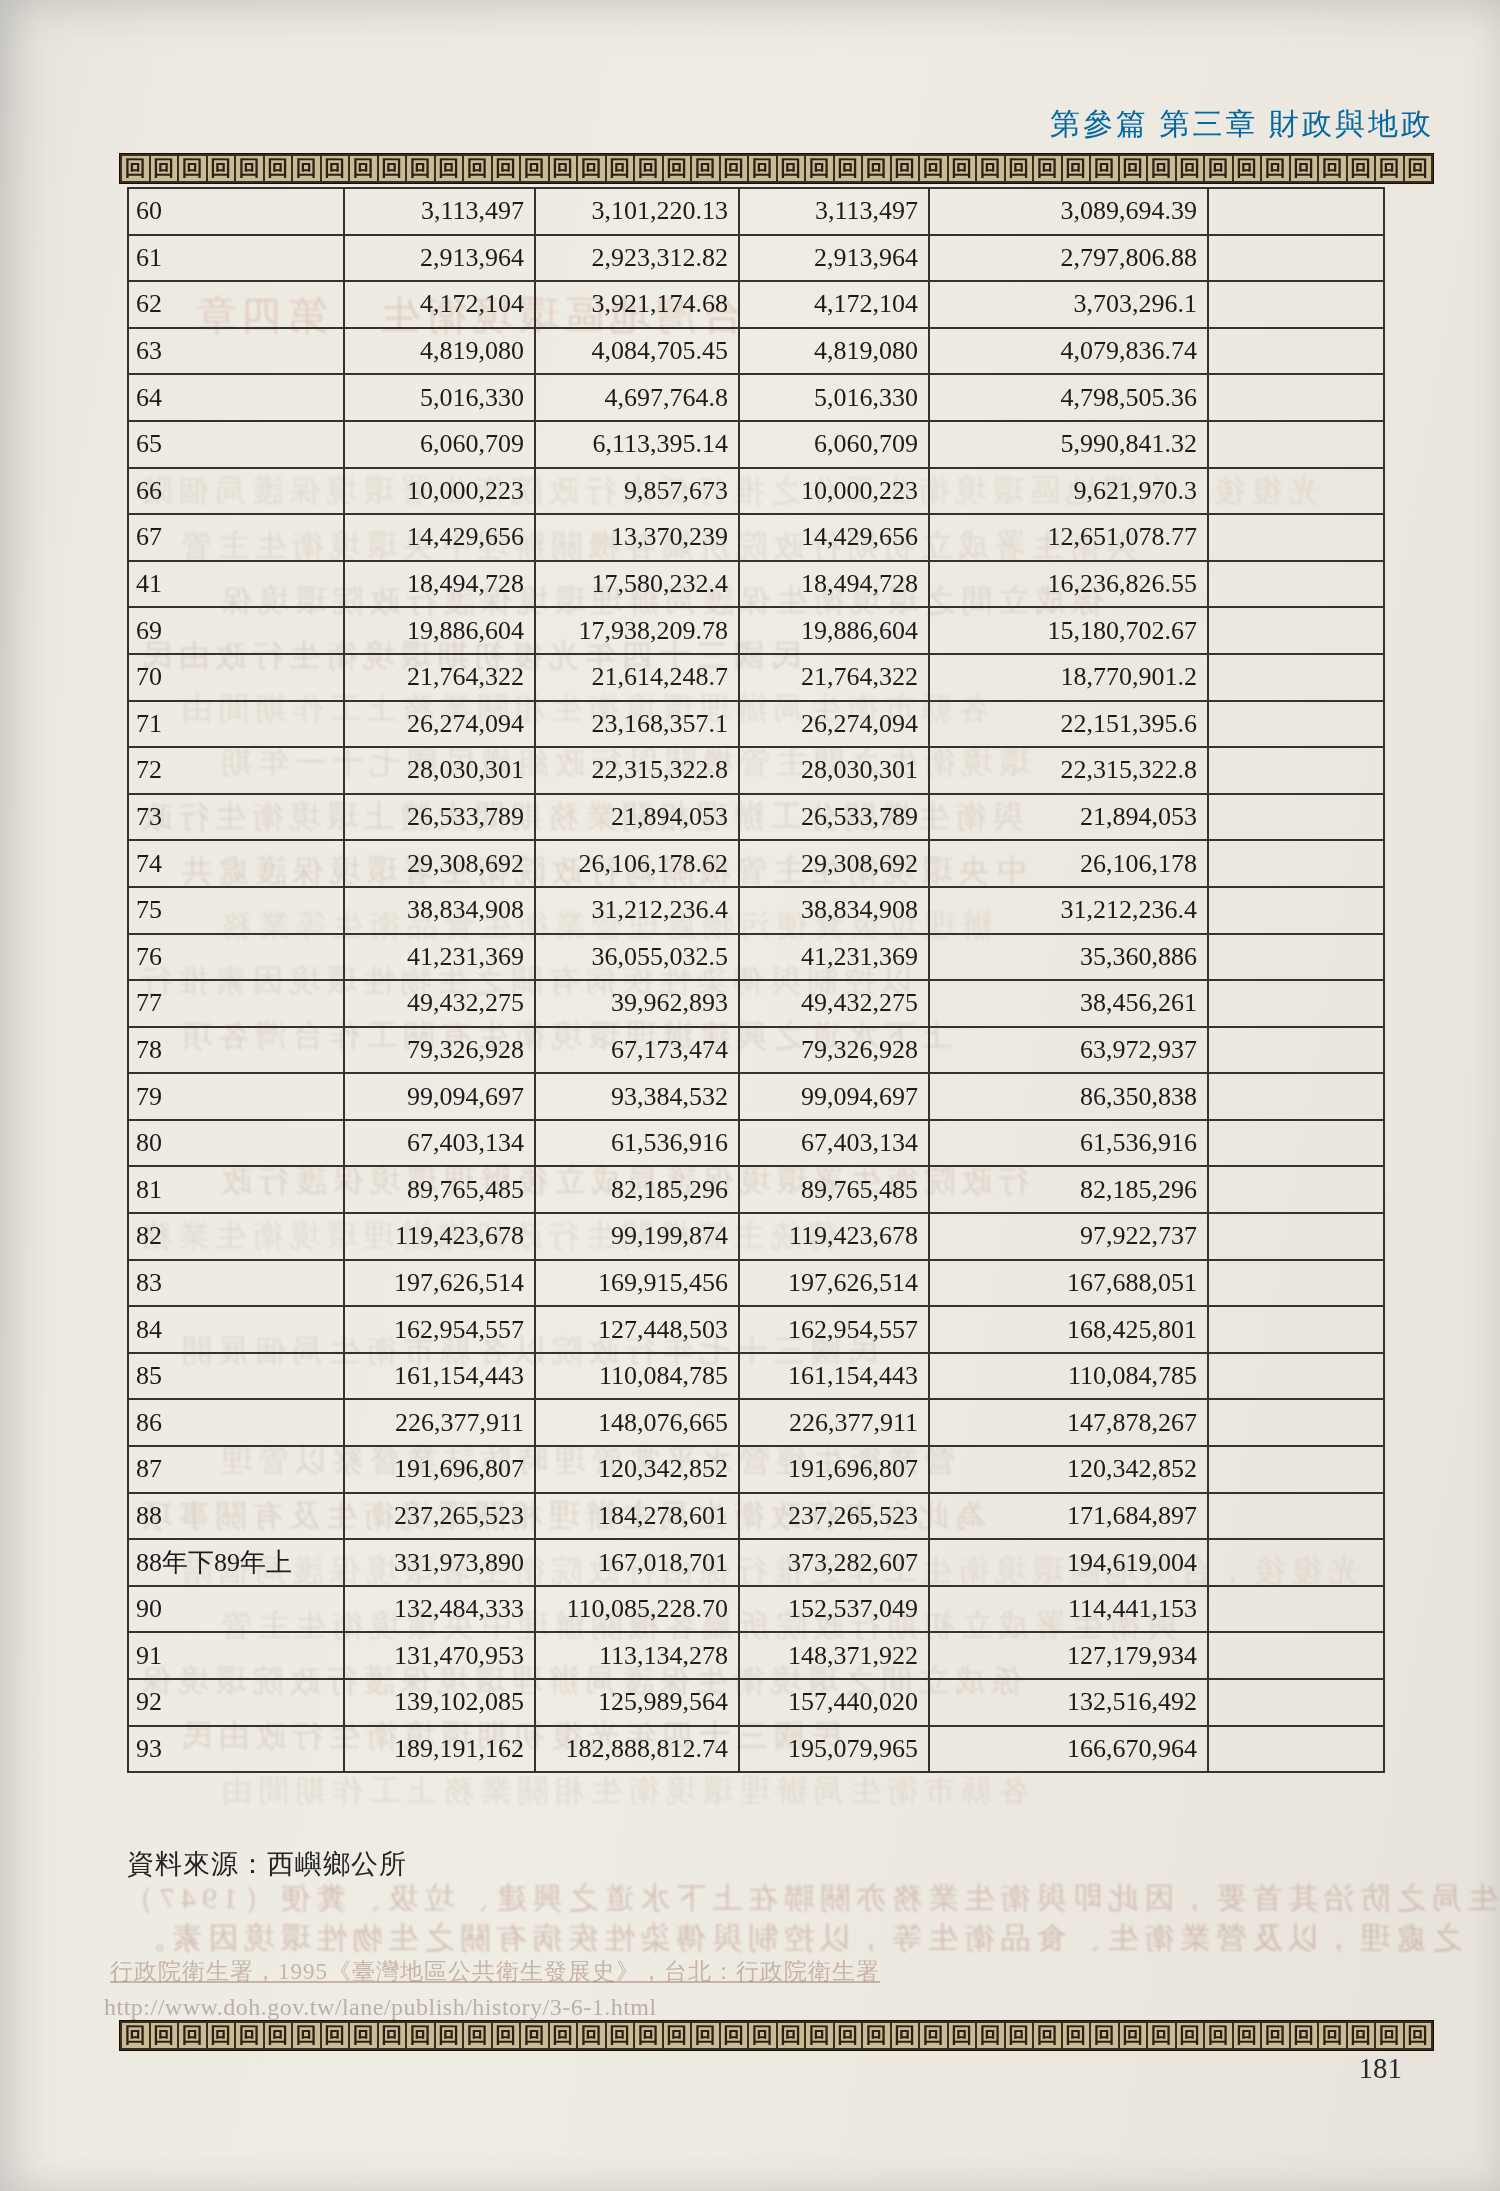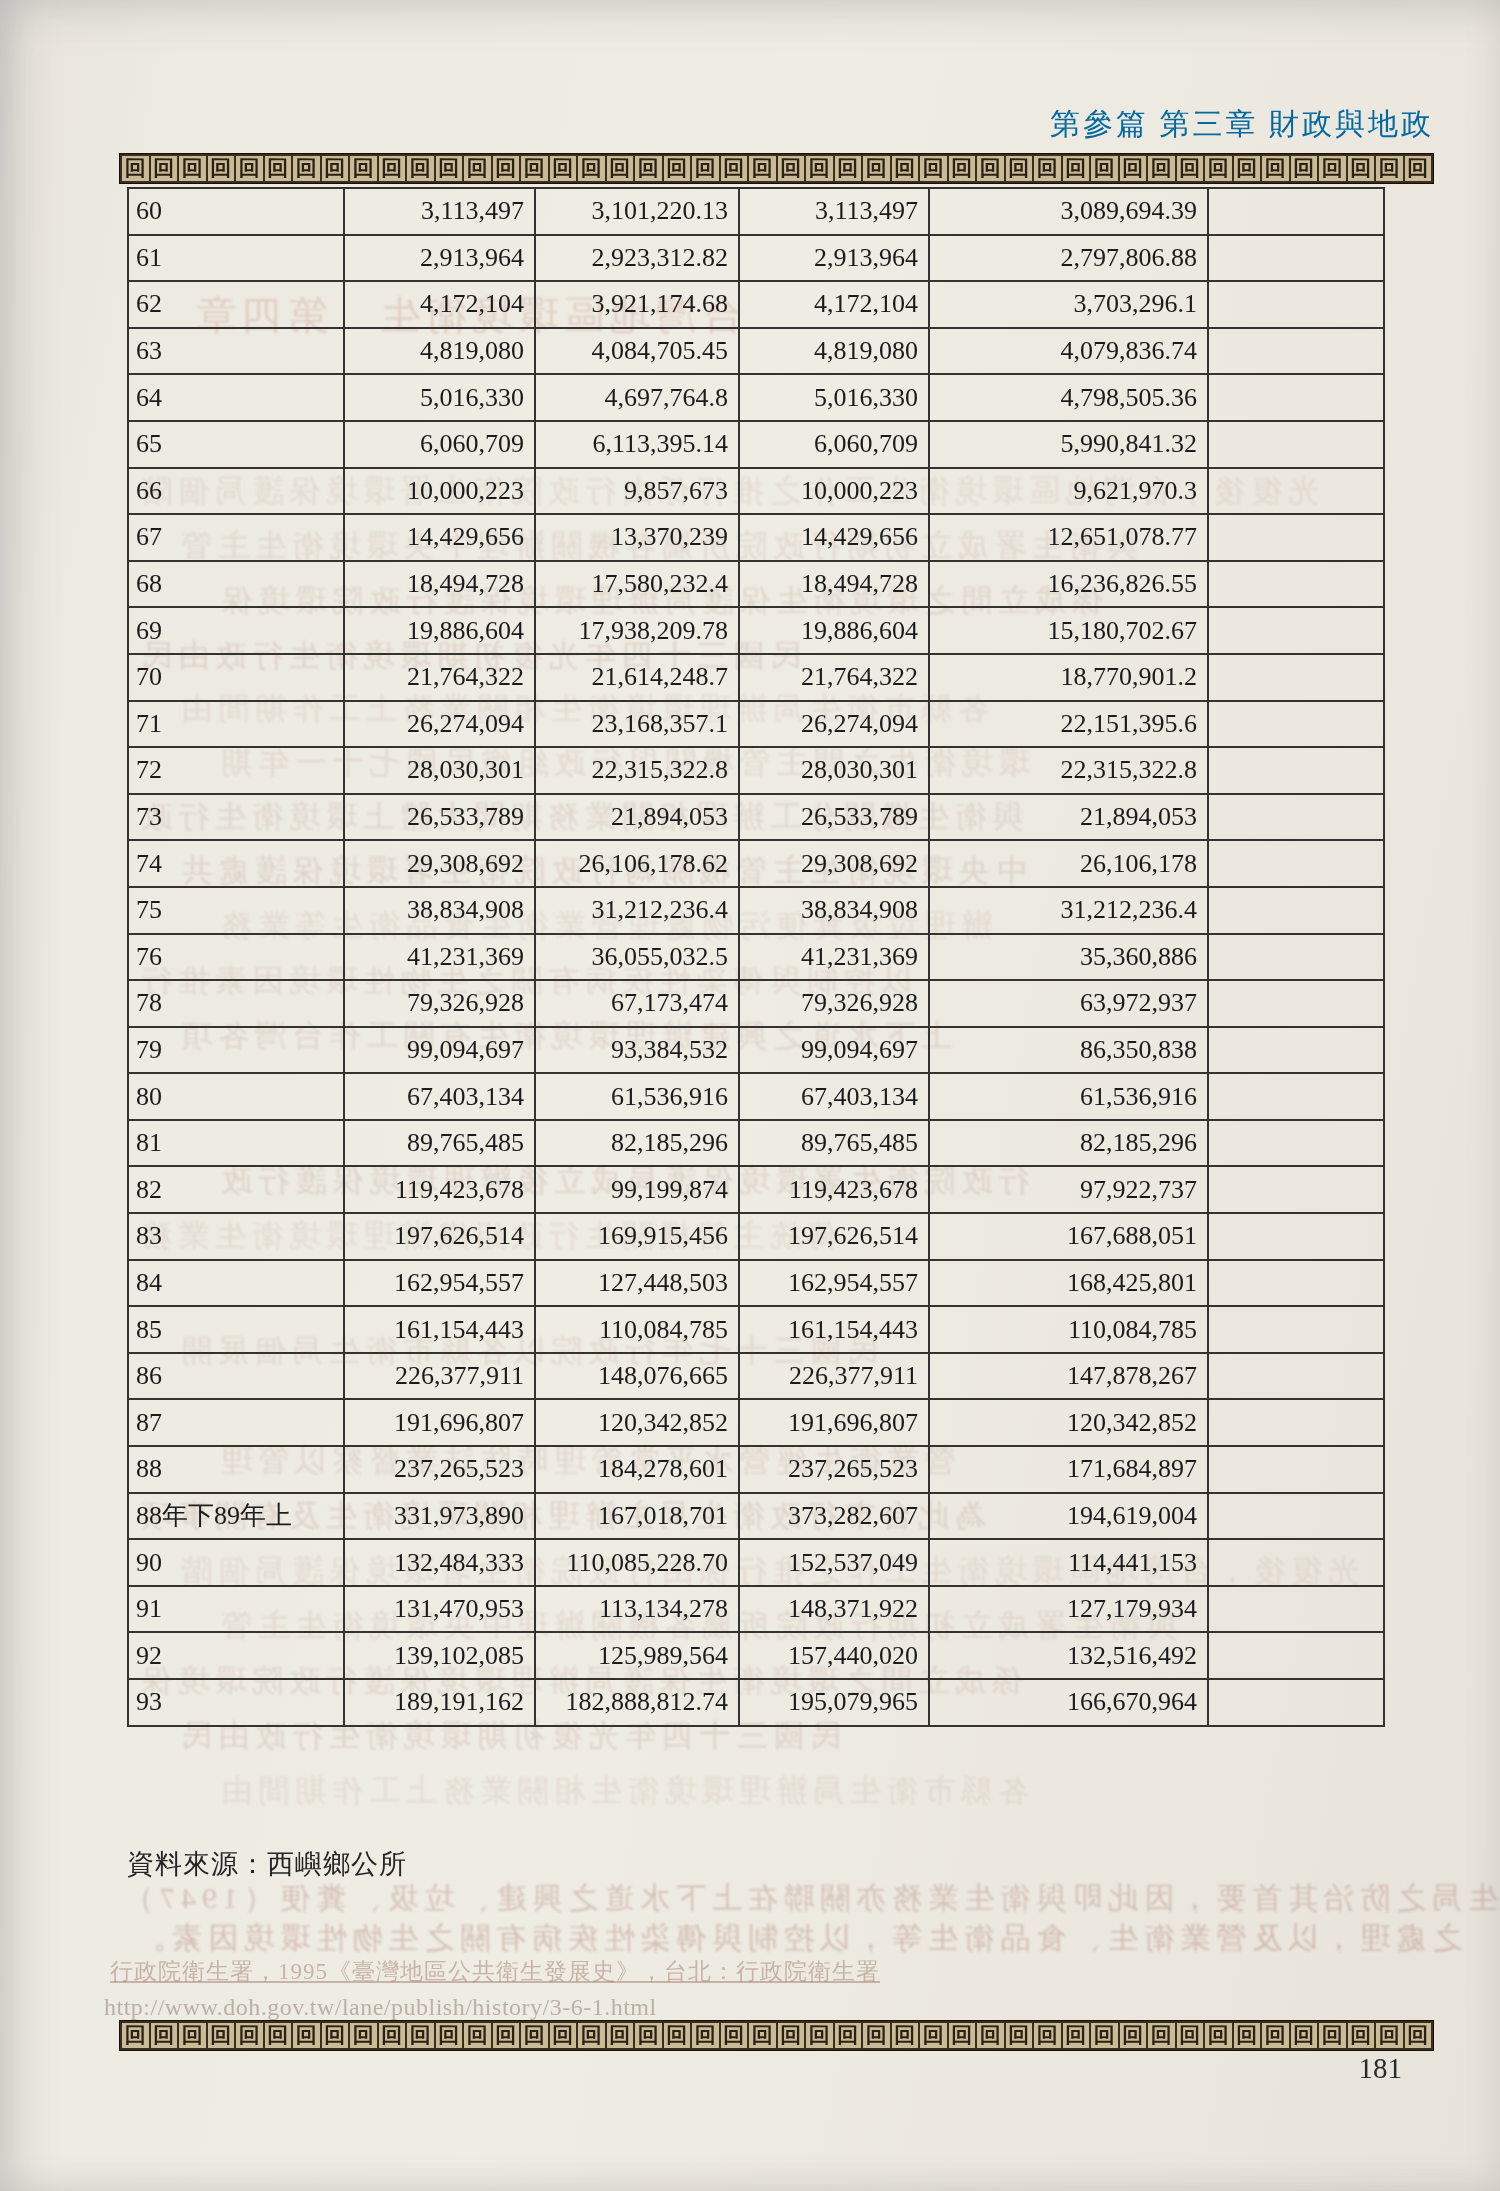--- a/index.html
+++ b/index.html
@@ -169,21 +169,21 @@
       </tr>
       <tr>
         <td class="year">67</td>
         <td>14,429,656</td>
         <td>13,370,239</td>
         <td>14,429,656</td>
         <td>12,651,078.77</td>
         <td class="blank"></td>
       </tr>
       <tr>
-        <td class="year">68</td>
+        <td class="year">41</td>
         <td>18,494,728</td>
         <td>17,580,232.4</td>
         <td>18,494,728</td>
         <td>16,236,826.55</td>
         <td class="blank"></td>
       </tr>
       <tr>
         <td class="year">69</td>
         <td>19,886,604</td>
         <td>17,938,209.78</td>
@@ -238,20 +238,28 @@
         <td>38,834,908</td>
         <td>31,212,236.4</td>
         <td class="blank"></td>
       </tr>
       <tr>
         <td class="year">76</td>
         <td>41,231,369</td>
         <td>36,055,032.5</td>
         <td>41,231,369</td>
         <td>35,360,886</td>
+        <td class="blank"></td>
+      </tr>
+      <tr>
+        <td class="year">77</td>
+        <td>49,432,275</td>
+        <td>39,962,893</td>
+        <td>49,432,275</td>
+        <td>38,456,261</td>
         <td class="blank"></td>
       </tr>
       <tr>
         <td class="year">78</td>
         <td>79,326,928</td>
         <td>67,173,474</td>
         <td>79,326,928</td>
         <td>63,972,937</td>
         <td class="blank"></td>
       </tr>

